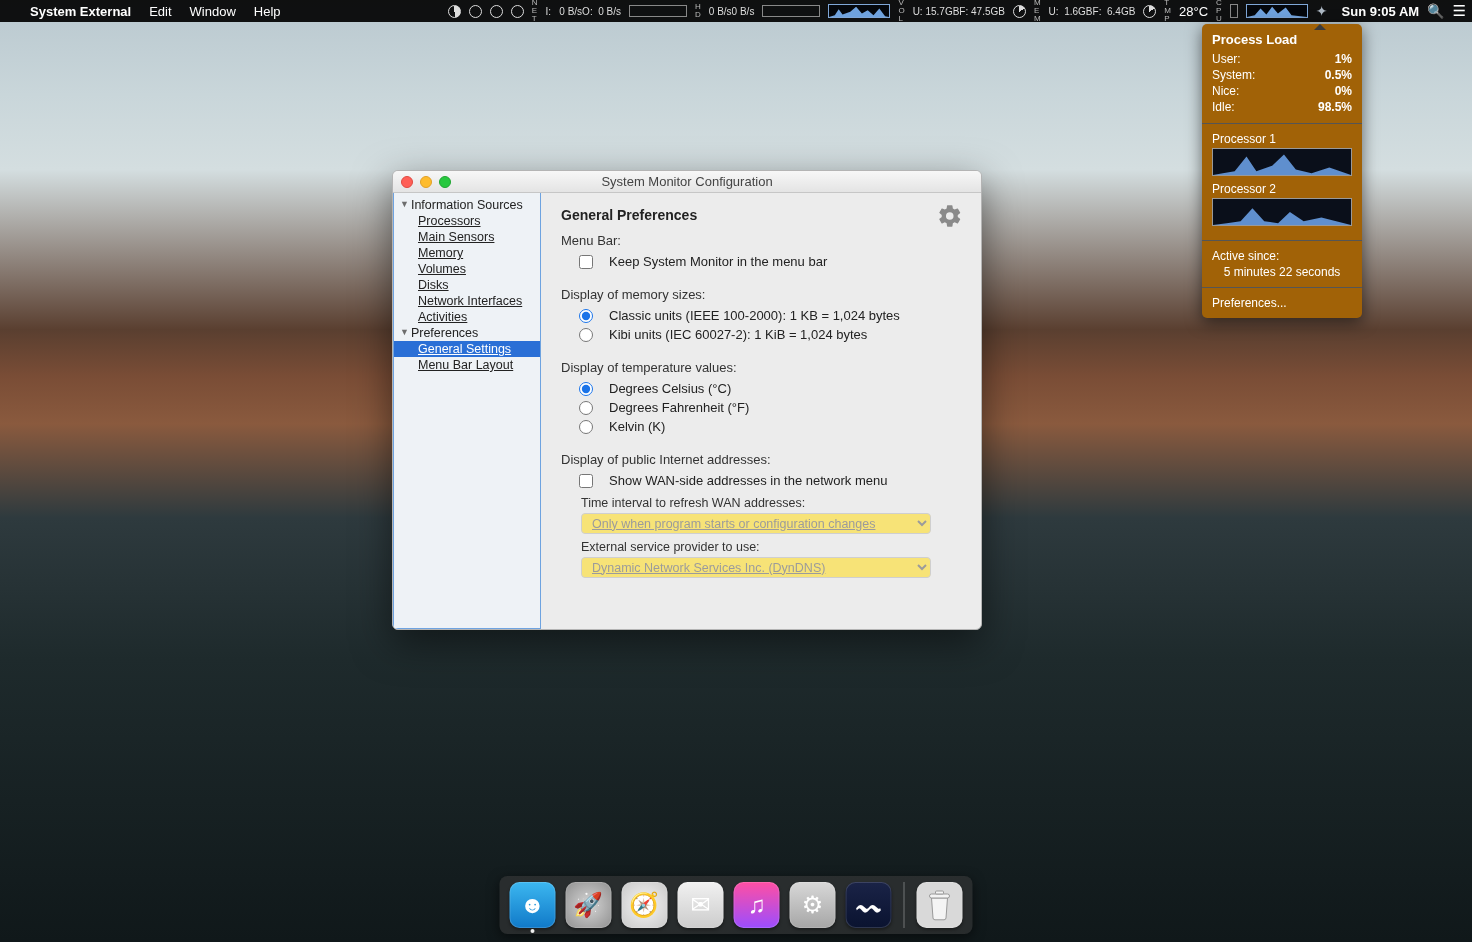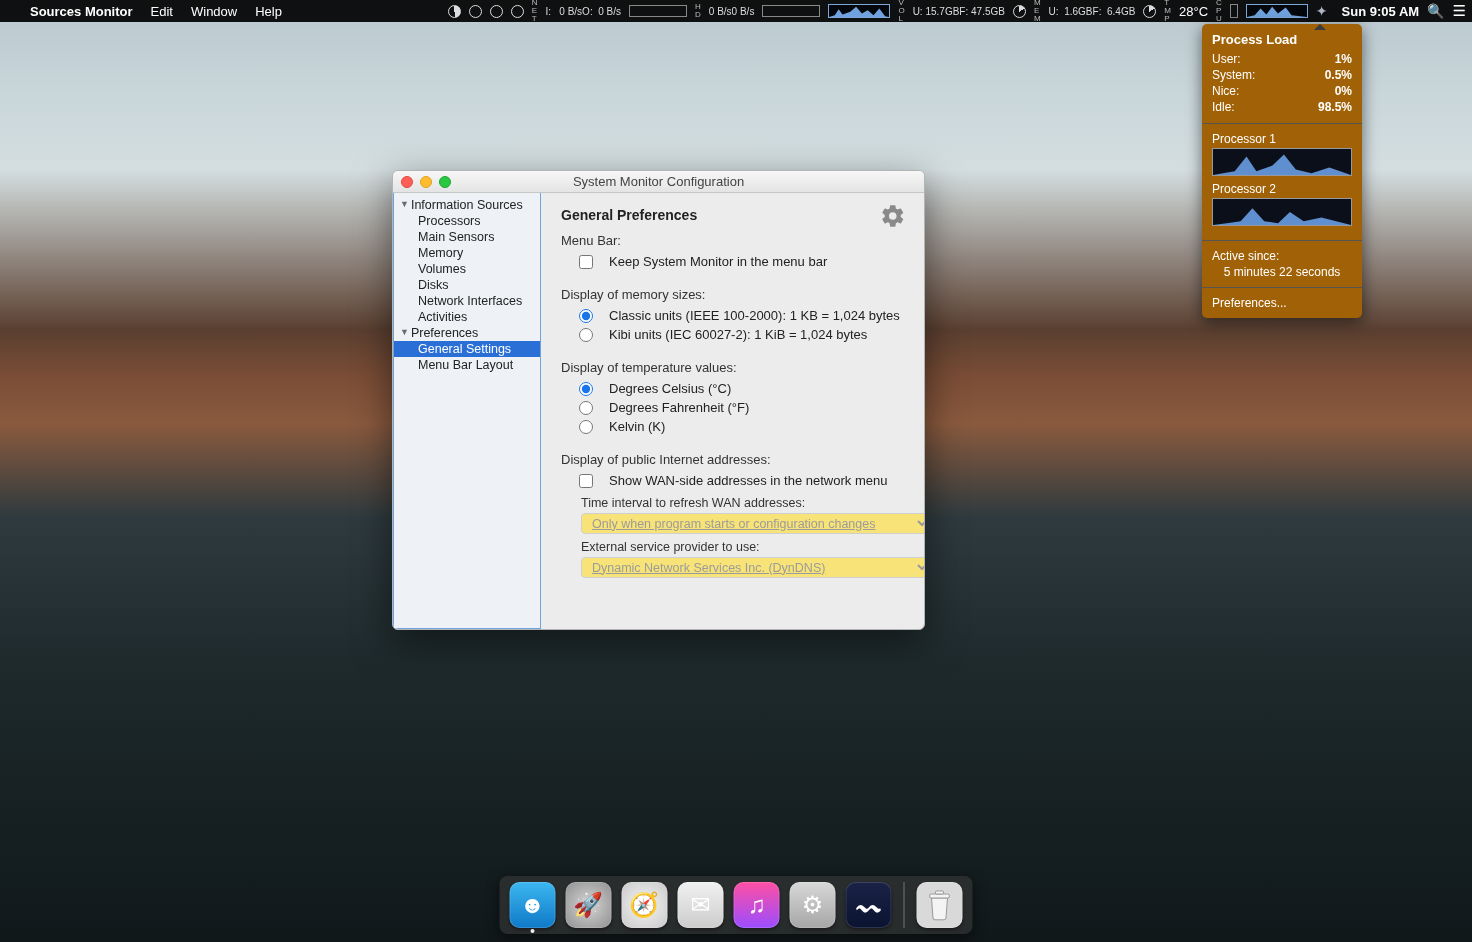--- a/index.html
+++ b/index.html
@@ -53,21 +53,21 @@
   .popover .row { display:flex; justify-content:space-between; font-size:12px; line-height:16px; }
   .popover .row .val { font-weight:600; }
   .popover hr { border:none; border-top:1px solid #555; }
   .popover .proc-label { font-size:12px; margin-bottom:2px; }
   .popover .proc-graph { width:100%; height:28px; border:1px solid #999; background:#0a0f1a; margin-bottom:6px; }
   .popover .proc-graph svg { width:100%; height:100%; display:block; }
   .popover .prefs { padding:8px 10px; cursor:default; }
 
   
   .prefwin {
-    position:absolute; left:392px; top:170px; width:533px; height:460px;
+    position:absolute; left:392px; top:170px; width:590px; height:460px;
     background:#ececec; border:1px solid #b4b4b4; border-radius:6px;
     box-shadow: 0 12px 38px rgba(0,0,0,0.5);
     display:flex; flex-direction:column; overflow:hidden; z-index:40;
   }
   .prefwin .titlebar {
     height:22px; background: linear-gradient(#f7f7f7,#e4e4e4);
     border-bottom:1px solid #c6c6c6; display:flex; align-items:center;
     position:relative; font-size:13px;
   }
   .prefwin .traffic { display:flex; gap:7px; margin-left:8px; }
@@ -77,21 +77,21 @@
   .dot.green { background:#28c840; border:0.5px solid #20a532; }
   .prefwin .wtitle { position:absolute; left:0; right:0; text-align:center; font-size:13px; color:#444; pointer-events:none; }
   .prefwin .body { flex:1; display:flex; overflow:hidden; }
   .prefwin .sidebar {
     width:148px; background:#eef2f6; border-right:1px solid #c6c6c6;
     border:1.5px solid #6ea3e0; border-top:none; border-top-right-radius:0;
     padding-top:4px; font-size:12.5px; color:#222; overflow:auto;
   }
   .prefwin .sidebar .grp-header { padding:1px 4px 1px 6px; display:flex; align-items:center; gap:2px; }
   .prefwin .sidebar .tri { font-size:9px; color:#6d6d6d; transform:translateY(-1px); }
-  .prefwin .sidebar .item { padding:1px 4px 1px 24px; cursor:default; }
+  .prefwin .sidebar .item { padding:1px 4px 1px 24px; cursor:default;text-decoration:underline; }
   .prefwin .sidebar .item.selected { background:#2a6fd6; color:#fff; }
   .prefwin .content { flex:1; padding:14px 20px 10px 20px; overflow:auto; font-size:13px; color:#222; position:relative; }
   .prefwin .content h2 { font-size:14px; font-weight:700; margin-bottom:10px; }
   .prefwin .gearicon { position:absolute; right:18px; top:10px; color:#8a8a8a; }
   .prefwin .section-label { font-size:13px; color:#333; margin-top:10px; margin-bottom:4px; }
   .prefwin .opt { display:flex; align-items:center; gap:16px; padding:2px 0 2px 18px; font-size:13px; }
   .prefwin .sub { padding-left:20px; }
   .prefwin .sub .flabel { font-size:12.5px; color:#333; margin:6px 0 3px; }
   .prefwin select {
     width:350px; font-size:12.5px; height:21px;
@@ -118,21 +118,21 @@
   .dock .ind { position:absolute; bottom:-5px; left:50%; transform:translateX(-50%); width:4px; height:4px; background:#eee; border-radius:50%; }
   .dock .sep { width:1px; height:46px; background:rgba(255,255,255,0.35); margin:0 2px; }
   .dock .trash { background:#d9d9d9; }
 </style>
 </head>
 <body>
 
 <div class="menubar">
   <div class="left">
     <span class="apple"></span>
-    <span class="appname">Sources Monitor</span>
+    <span class="appname">System External</span>
     <span>Edit</span>
     <span>Window</span>
     <span>Help</span>
   </div>
   <div class="right">
     <span class="circ half"></span>
     <span class="circ"></span>
     <span class="circ"></span>
     <span class="circ"></span>
     <div class="vlabelcol">

